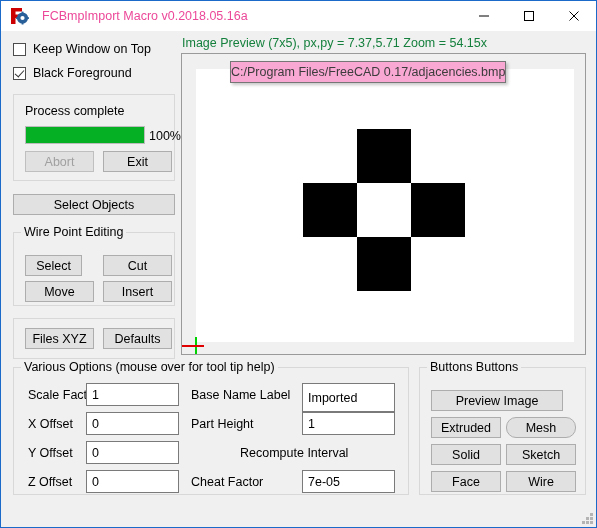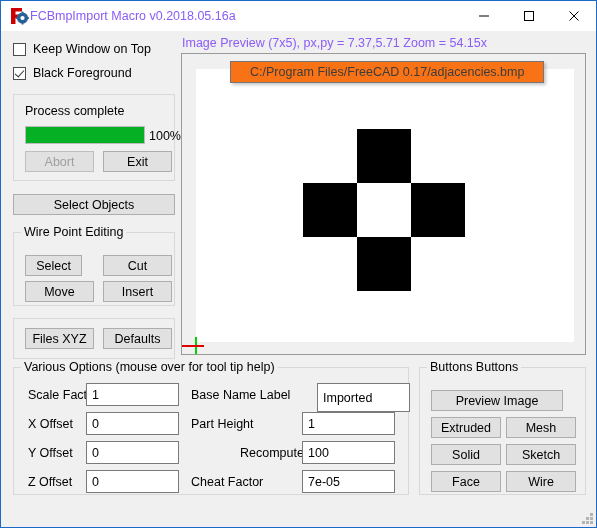--- a/index.html
+++ b/index.html
@@ -34,22 +34,22 @@
   }
   .titlebar-icon {
     width: 22px;
     height: 22px;
     margin-left: 7px;
     position: relative;
     flex: 0 0 auto;
   }
   .titlebar-text {
     font-size: 12.5px;
-    color: #8b5cf6;
-    margin-left: 0;
+    color: #ec4899;
+    margin-left: 12px;
     white-space: nowrap;
     flex: 1 1 auto;
   }
   .winbtns {
     display: flex;
     height: 30px;
     flex: 0 0 auto;
   }
   .winbtn {
     width: 45px;
@@ -150,21 +150,21 @@
     padding: 0 0 0 5px;
     display: flex;
     align-items: center;
     outline: none;
   }
 
   
   .preview-header {
     position: absolute;
     font-size: 12.5px;
-    color: #8b5cf6;
+    color: #15803d;
     white-space: nowrap;
   }
   .preview-frame {
     position: absolute;
     border: 1px solid #9a9a9a;
     background: #f0f0f0;
     box-sizing: border-box;
     overflow: hidden;
   }
   .preview-canvas {
@@ -185,28 +185,28 @@
     background: #00d200;
   }
   .origin-h {
     position: absolute;
     height: 2px;
     background: #e00000;
   }
 
   .tooltip {
     position: absolute;
-    background: #f97316;
+    background: #f9a8d4;
     border: 1px solid #767676;
     box-sizing: border-box;
     font-size: 12.5px;
     color: #3c3c3c;
     display: flex;
     align-items: center;
-    padding: 0 19px;
+    padding: 0 0;
     white-space: nowrap;
     box-shadow: 2px 2px 3px rgba(0,0,0,0.22);
     z-index: 30;
   }
 
   .resize-grip {
     position: absolute;
     right: 3px;
     bottom: 3px;
     width: 13px;
@@ -322,37 +322,36 @@
     <div class="lbl" style="left:14px; top:49px;">X Offset</div>
     <div class="txtfield" style="left:72px; top:44px; width:93px; height:23px;">0</div>
 
     <div class="lbl" style="left:14px; top:78px;">Y Offset</div>
     <div class="txtfield" style="left:72px; top:73px; width:93px; height:23px;">0</div>
 
     <div class="lbl" style="left:14px; top:107px;">Z Offset</div>
     <div class="txtfield" style="left:72px; top:102px; width:93px; height:23px;">0</div>
 
     <div class="lbl" style="left:177px; top:20px;">Base Name Label</div>
-    <div class="txtfield" style="left:303px; top:15px; width:93px; height:29px;">Imported</div>
+    <div class="txtfield" style="left:288px; top:15px; width:93px; height:29px;">Imported</div>
 
     <div class="lbl" style="left:177px; top:49px;">Part Height</div>
     <div class="txtfield" style="left:288px; top:44px; width:93px; height:23px;">1</div>
 
     <div class="lbl" style="left:185px; top:78px;margin-left:41px;">Recompute Interval</div>
-    <div class="txtfield" style="left:288px; top:73px; width:93px; height:23px;">100</div>
 
     <div class="lbl" style="left:177px; top:107px;">Cheat Factor</div>
     <div class="txtfield" style="left:288px; top:102px; width:93px; height:23px;">7e-05</div>
   </div>
 
   <div class="groupbox" style="left:418px; top:366px; width:167px; height:128px;">
     <span class="group-title">Buttons Buttons</span>
     <button class="btn" style="left:11px; top:22px; width:132px; height:21px;">Preview Image</button>
     <button class="btn" style="left:11px; top:49px; width:70px; height:21px;">Extruded</button>
-    <button class="btn" style="left:86px; top:49px; width:70px; height:21px;">Mesh</button>
+    <button class="btn" style="left:86px; top:49px; width:70px; height:21px;border-radius:10px;">Mesh</button>
     <button class="btn" style="left:11px; top:76px; width:70px; height:21px;">Solid</button>
     <button class="btn" style="left:86px; top:76px; width:70px; height:21px;">Sketch</button>
     <button class="btn" style="left:11px; top:103px; width:70px; height:21px;">Face</button>
     <button class="btn" style="left:86px; top:103px; width:70px; height:21px;">Wire</button>
   </div>
 
   <div class="resize-grip">
     <div class="grip-dot" style="right:0px; bottom:8px;"></div>
     <div class="grip-dot" style="right:0px; bottom:4px;"></div>
     <div class="grip-dot" style="right:4px; bottom:4px;"></div>

